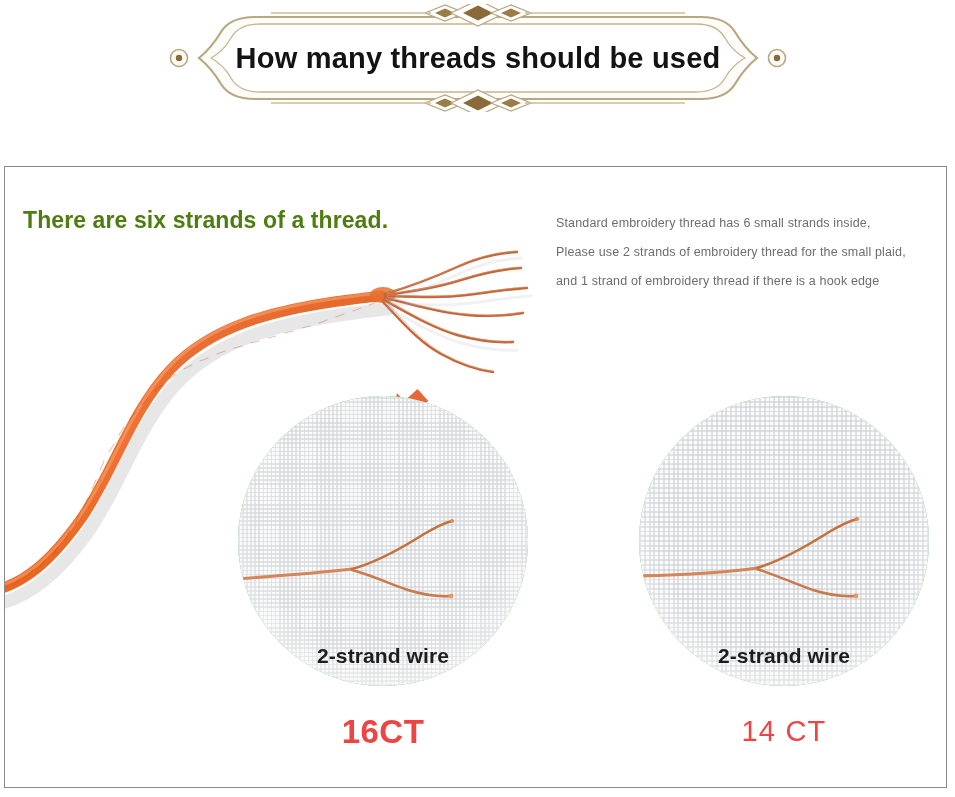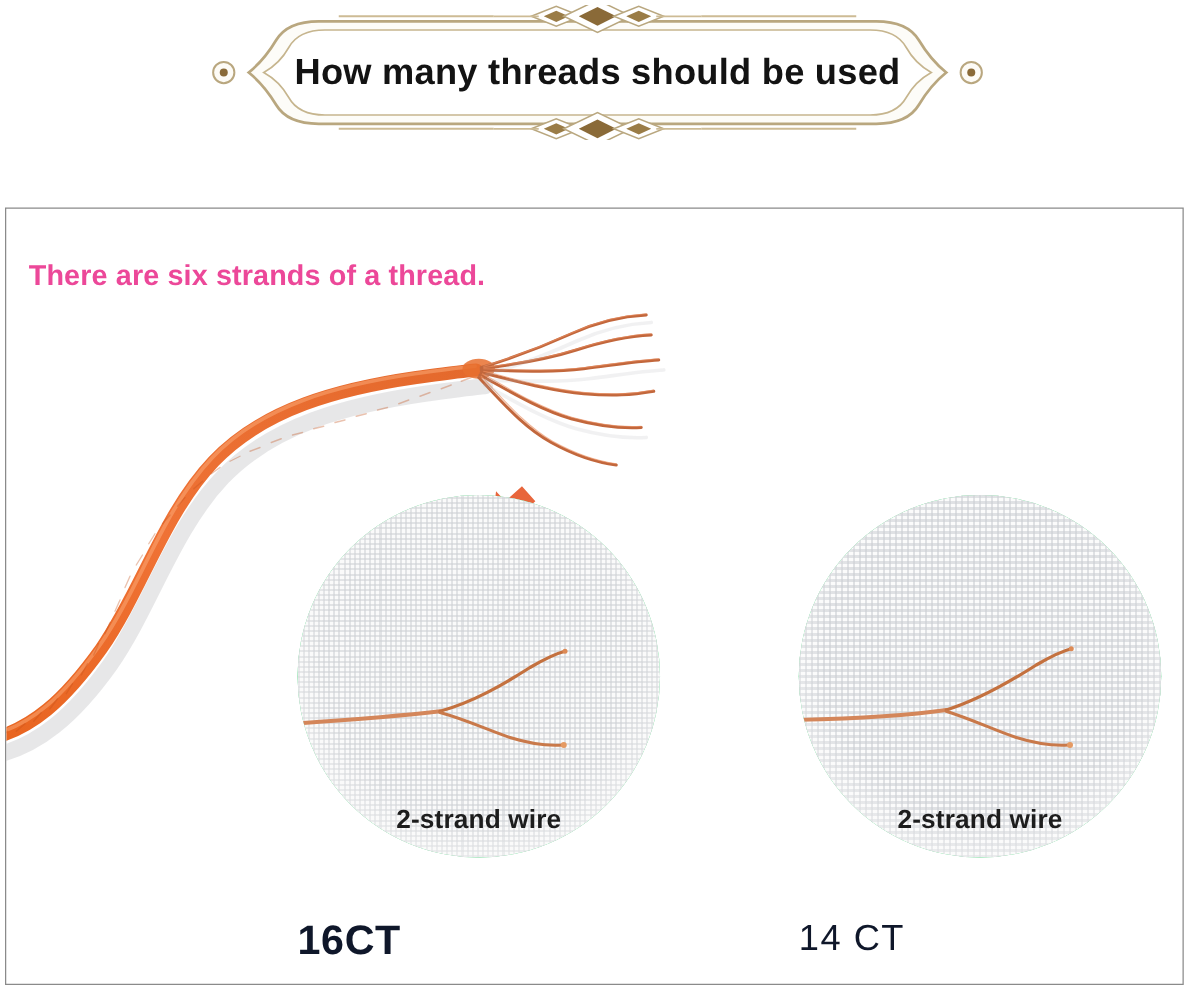--- a/index.html
+++ b/index.html
@@ -57,21 +57,21 @@
     box-sizing: border-box;
     overflow: hidden;
   }
 
   #left-heading {
     position: absolute;
     left: 18px;
     top: 40px;
     font-size: 23px;
     font-weight: bold;
-    color: #ec4899;
+    color: #4d7c0f;
     letter-spacing: 0.1px;
     white-space: nowrap;
   }
 
   #arrow-icon {
     position: absolute;
     left: 375px;
     top: 218px;
   }
 
@@ -151,23 +151,23 @@
     text-align: center;
     font-size: 21px;
     font-weight: bold;
     color: #1d1d1d;
     letter-spacing: 0.1px;
   }
 
   
   .ct-caption {
     position: absolute;
-    color: #0f172a;
+    text-align: center;
+    color: #ef4444;
     white-space: nowrap;
-    margin-top: 20px;
   }
   #ct-caption-left {
     left: 233px;
     top: 546px;
     width: 290px;
     font-size: 33px;
     font-weight: bold;
     letter-spacing: 0.5px;
   }
   #ct-caption-right {
@@ -357,20 +357,25 @@
   </svg>
 
   <div id="left-heading">There are six strands of a thread.</div>
 
   <svg id="arrow-icon" width="60" height="55" viewBox="0 0 60 55">
     <g transform="rotate(48 30 27)">
       <path d="M18 6 L34 6 L34 24 L45 24 L26 46 L7 24 L18 24 Z" fill="#e8663c"></path>
     </g>
   </svg>
 
+  <div id="right-note">
+    <div class="note-line">Standard embroidery thread has 6 small strands inside,</div>
+    <div class="note-line">Please use 2 strands of embroidery thread for the small plaid,</div>
+    <div class="note-line">and 1 strand of embroidery thread if there is a hook edge</div>
+  </div>
 
   <div class="fabric-circle" id="circle-16ct">
     <div class="weave-fine"></div>
     <div class="circle-vignette"></div>
     <svg class="strand-svg" width="290" height="290" viewBox="0 0 290 290">
       <path d="M-4 183 C 40 180, 80 177, 114 173" fill="none" stroke="#d4865a" stroke-width="3.1" stroke-linecap="round"></path>
       <path d="M114 173 C 140 166, 164 152, 186 138 C 198 131, 206 127, 214 125" fill="none" stroke="#c4713f" stroke-width="2.6" stroke-linecap="round"></path>
       <path d="M114 174 C 136 180, 152 188, 170 194 C 186 199, 198 201, 212 200" fill="none" stroke="#c9794a" stroke-width="2.4" stroke-linecap="round"></path>
       <circle cx="214" cy="125" r="2" fill="#dd8a55"></circle>
       <circle cx="213" cy="200" r="2.4" fill="#e59a63"></circle>

